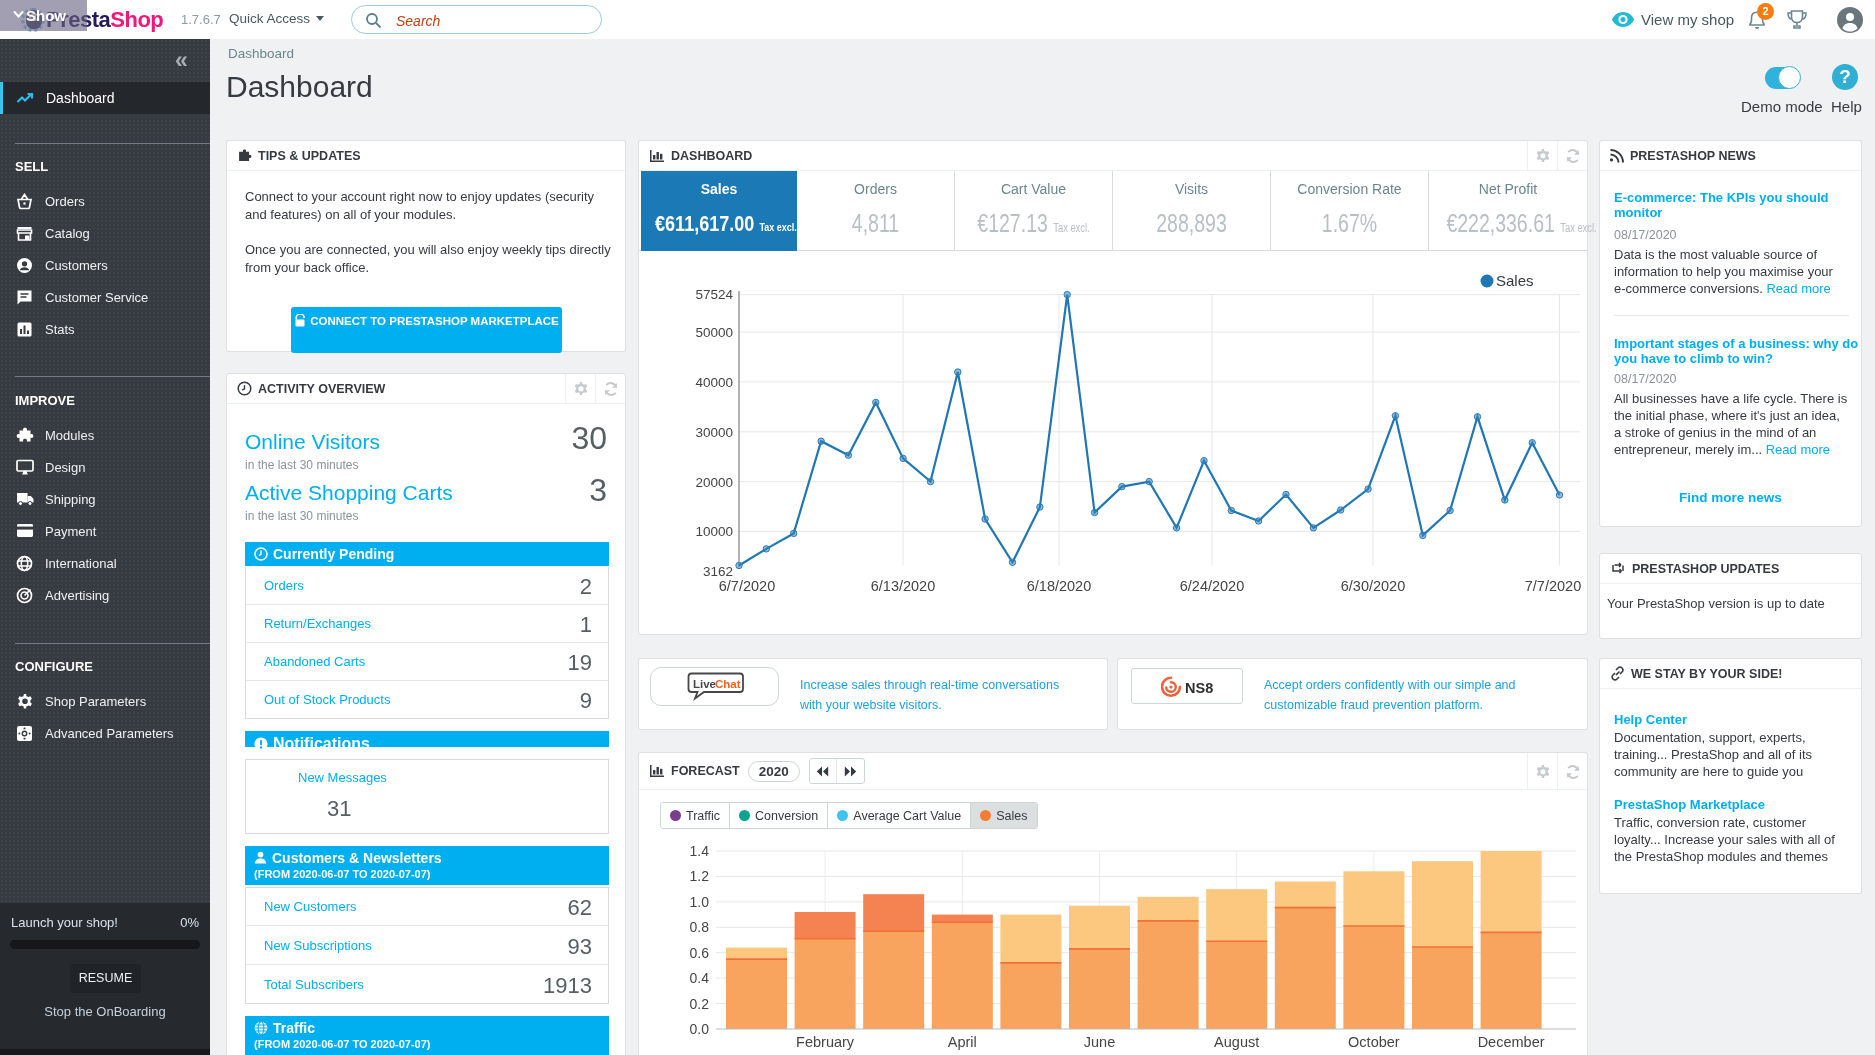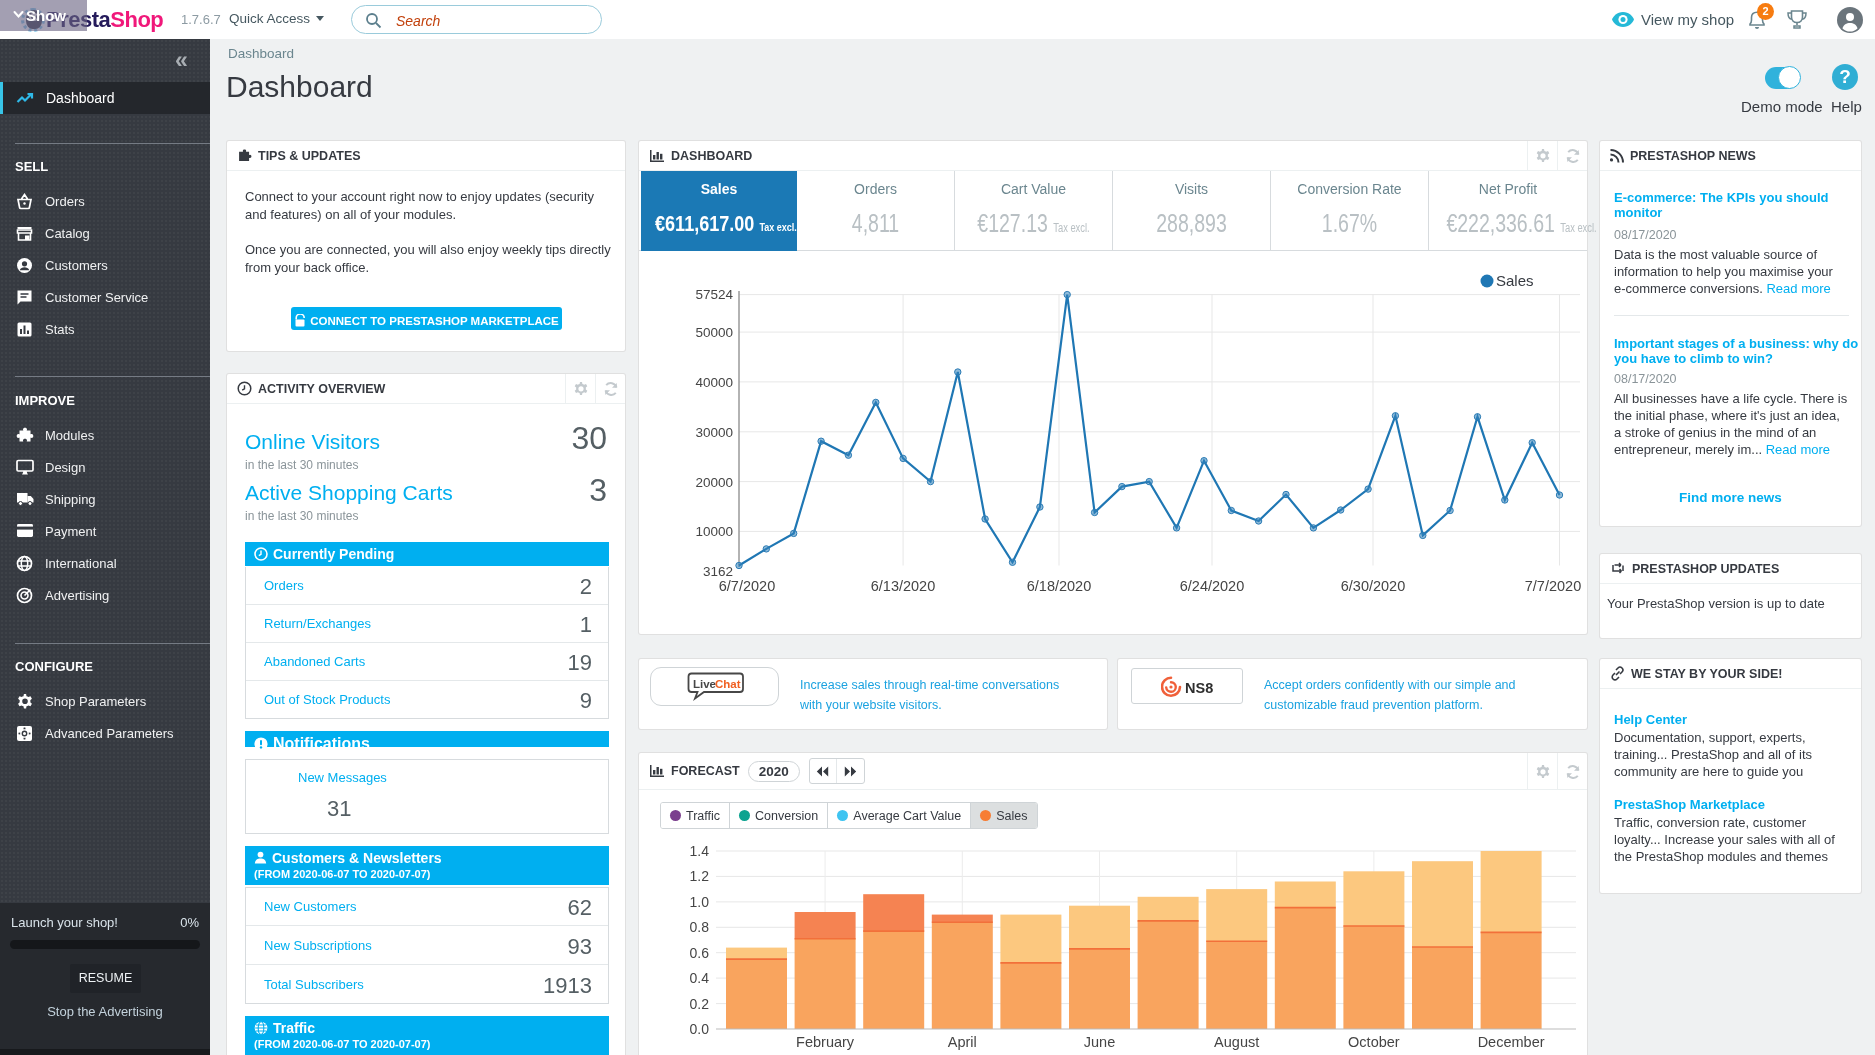--- a/index.html
+++ b/index.html
@@ -228,21 +228,21 @@
     </span>
         <span class="mil">Advanced Parameters</span>
       </div>
   </div>
 
   <div class="abs" style="left:0;top:864px;width:210px;height:152px;background:#26292e;">
     <div class="abs" style="left:11px;top:12px;font-size:13px;color:#d9e3ea;">Launch your shop!</div>
     <div class="abs" style="right:11px;top:12px;font-size:13px;color:#d9e3ea;">0%</div>
     <div class="abs" style="left:10px;top:37px;width:190px;height:9px;border-radius:5px;background:#15171a;"></div>
     <div class="abs" style="left:70px;top:61px;width:71px;height:29px;background:#202328;border-radius:2px;color:#eef2f5;font-size:12.5px;text-align:center;line-height:29px;">RESUME</div>
-    <div class="abs" style="left:0;top:101px;width:210px;text-align:center;font-size:13px;color:#c3d2dc;">Stop the Advertising</div>
+    <div class="abs" style="left:0;top:101px;width:210px;text-align:center;font-size:13px;color:#c3d2dc;">Stop the OnBoarding</div>
     <div class="abs" style="left:0;top:146px;width:210px;height:6px;background:#17191c;"></div>
   </div>
 </div>
 <div id="content"></div>
 <div id="main" style="position:absolute;left:0;top:0;width:1875px;height:1055px;z-index:2;">
   <div class="abs" style="left:228px;top:46px;font-size:13.5px;color:#6b868f;">Dashboard</div>
   <div class="abs" style="left:226px;top:70px;font-size:30px;font-weight:400;color:#363a41;">Dashboard</div>
 
   <div class="abs" style="left:1765px;top:67px;width:33px;height:22px;border-radius:11px;background:#30b2dc;"></div>
   <div class="abs" style="left:1778px;top:66px;width:23px;height:23px;border-radius:50%;background:#fff;border:1.5px solid #30b2dc;"></div>
@@ -253,21 +253,21 @@
 
     <div class="panel" style="left:226px;top:140px;width:400px;height:212px;">
       <div class="phead">
         <svg width="15" height="15" viewBox="0 0 18 18" style="margin-right:6px;">
             <path d="M7 3.5 C7 2.4 7.9 1.8 9 1.8 C10.1 1.8 11 2.4 11 3.5 C11 4.2 10.6 4.6 10.6 4.6 L14.5 4.6 L14.5 8.4 C14.5 8.4 15 8 15.6 8 C16.7 8 17.3 8.9 17.3 10 C17.3 11.1 16.7 12 15.6 12 C15 12 14.5 11.6 14.5 11.6 L14.5 15.5 L2.5 15.5 L2.5 4.6 L7.4 4.6 C7.4 4.6 7 4.2 7 3.5 Z" fill="#363a41"></path>
           </svg>
         <span class="ptitle">TIPS &amp; UPDATES</span>
       </div>
       <div class="abs" style="left:18px;top:47px;width:370px;font-size:13px;color:#363a41;line-height:18px;">Connect to your account right now to enjoy updates (security<br>and features) on all of your modules.</div>
       <div class="abs" style="left:18px;top:100px;width:370px;font-size:13px;color:#363a41;line-height:18px;">Once you are connected, you will also enjoy weekly tips directly<br>from your back office.</div>
-      <div class="abs" style="left:64px;top:166px;width:271px;height:23px;background:#00aff0;border-radius:3px;color:#fff;font-size:11.5px;font-weight:700;text-align:center;line-height:29px;white-space:nowrap;"><svg style="display:inline-block;vertical-align:-2px;margin-right:4px;" width="12" height="13" viewBox="0 0 12 13">
+      <div class="abs" style="left:64px;top:166px;width:271px;height:46px;background:#00aff0;border-radius:3px;color:#fff;font-size:11.5px;font-weight:700;text-align:center;line-height:29px;white-space:nowrap;"><svg style="display:inline-block;vertical-align:-2px;margin-right:4px;" width="12" height="13" viewBox="0 0 12 13">
             <path d="M2 5.5 L2 4 A3.2 3.2 0 0 1 8.4 4 L10 4 A4.8 4.8 0 0 0 0.4 4 L0.4 5.5 Z" fill="#fff" transform="translate(1,0)"></path>
             <rect x="1.5" y="5.5" width="9" height="7" rx="1" fill="#fff"></rect>
           </svg>CONNECT TO PRESTASHOP MARKETPLACE</div>
     </div>
 
     <div class="panel" style="left:226px;top:373px;width:400px;height:740px;">
       <div class="phead">
         <svg width="15" height="15" viewBox="0 0 16 16" style="margin-right:6px;">
             <circle cx="8" cy="8" r="6.7" fill="none" stroke="#363a41" stroke-width="1.6"></circle>
             <path d="M8 4.5 L8 8.3 L5.5 9.8" fill="none" stroke="#363a41" stroke-width="1.5"></path>

